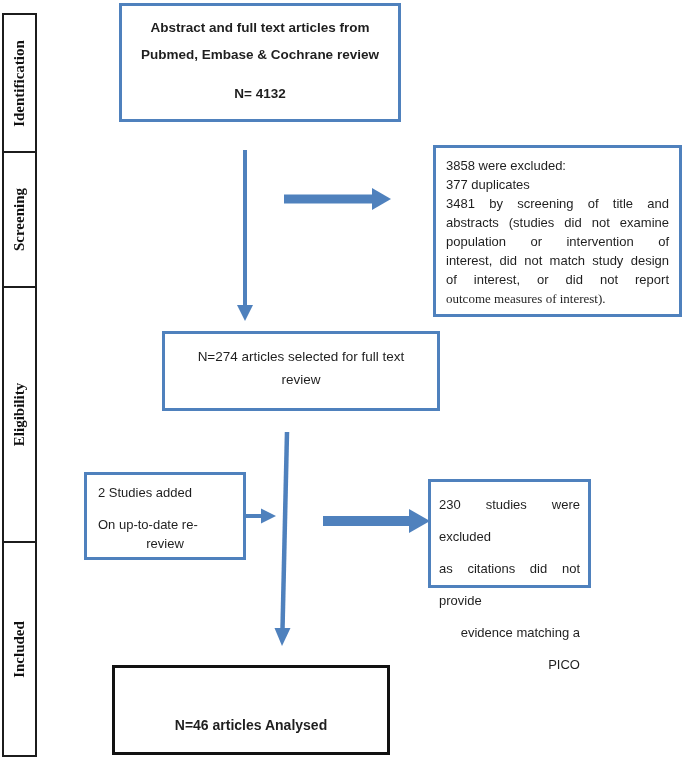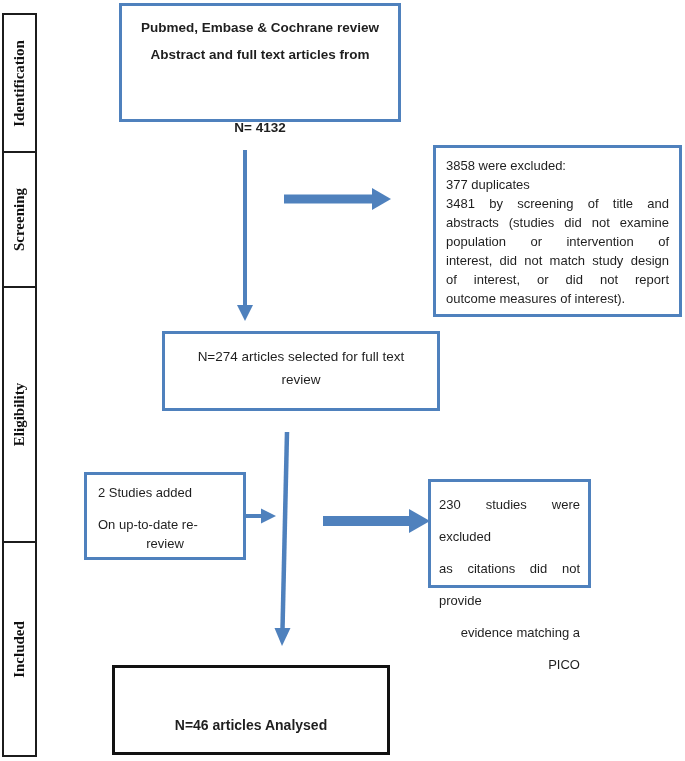--- a/index.html
+++ b/index.html
@@ -30,26 +30,26 @@
   .st-screening{height:135px;}
   .st-eligibility{height:257px;}
   .st-included{height:213px;}
   
   .fbox{position:absolute;box-sizing:border-box;background:#fff;}
   .blue{border:3px solid var(--accent);}
   .black{border:3px solid #111;}
   
   .box-source{left:119px;top:3px;width:282px;height:119px;padding:8px 10px 0;text-align:center;}
   .box-source .ln{font-weight:bold;font-size:13.5px;line-height:27px;}
-  .box-source .count{margin-top:46px;}
+  .box-source .count{margin-top:12px;}
   
   .box-excluded{left:433px;top:145px;width:249px;height:172px;padding:8px 10px 0;}
   .box-excluded .ln{font-size:13px;line-height:19px;text-align:left;}
   .box-excluded .just{text-align:justify;text-align-last:justify;}
-  .box-excluded .last{text-align:center;text-align-last:left;}
+  .box-excluded .last{text-align:center;text-align-last:left;font-family:Liberation Serif, serif;}
   
   .box-fulltext{left:162px;top:331px;width:278px;height:80px;padding:11px 14px 0;text-align:center;}
   .box-fulltext .ln{font-size:13.5px;line-height:23px;}
   
   .box-added{left:84px;top:472px;width:162px;height:88px;padding:8px 11px 0;}
   .box-added .ln{font-size:13px;line-height:19px;text-align:left;}
   .box-added .gap{margin-top:13px;}
   .box-added .ctr{text-align:center;}
   
   .box-pico{left:428px;top:479px;width:163px;height:109px;padding:7px 8px 0;}
@@ -104,22 +104,22 @@
       <polygon points="261,508.5 261,523.5 276,516" stroke="none"></polygon>
     </g>
 
     <g fill="#4f81bd" stroke="#4f81bd">
       <line x1="323" y1="521" x2="410" y2="521" stroke-width="10"></line>
       <polygon points="409,509 409,533 430,521" stroke="none"></polygon>
     </g>
   </svg>
 
   <div class="fbox blue box-source">
+    <div class="ln">Abstract and full text articles from</div>
     <div class="ln">Pubmed, Embase &amp; Cochrane review</div>
-    <div class="ln">Abstract and full text articles from</div>
     <div class="ln count">N= 4132</div>
   </div>
 
   <div class="fbox blue box-excluded">
     <div class="ln">3858 were excluded:</div>
     <div class="ln">377 duplicates</div>
     <div class="ln just">3481 by screening of title and</div>
     <div class="ln just">abstracts (studies did not examine</div>
     <div class="ln just">population or intervention of</div>
     <div class="ln just">interest, did not match study design</div>

